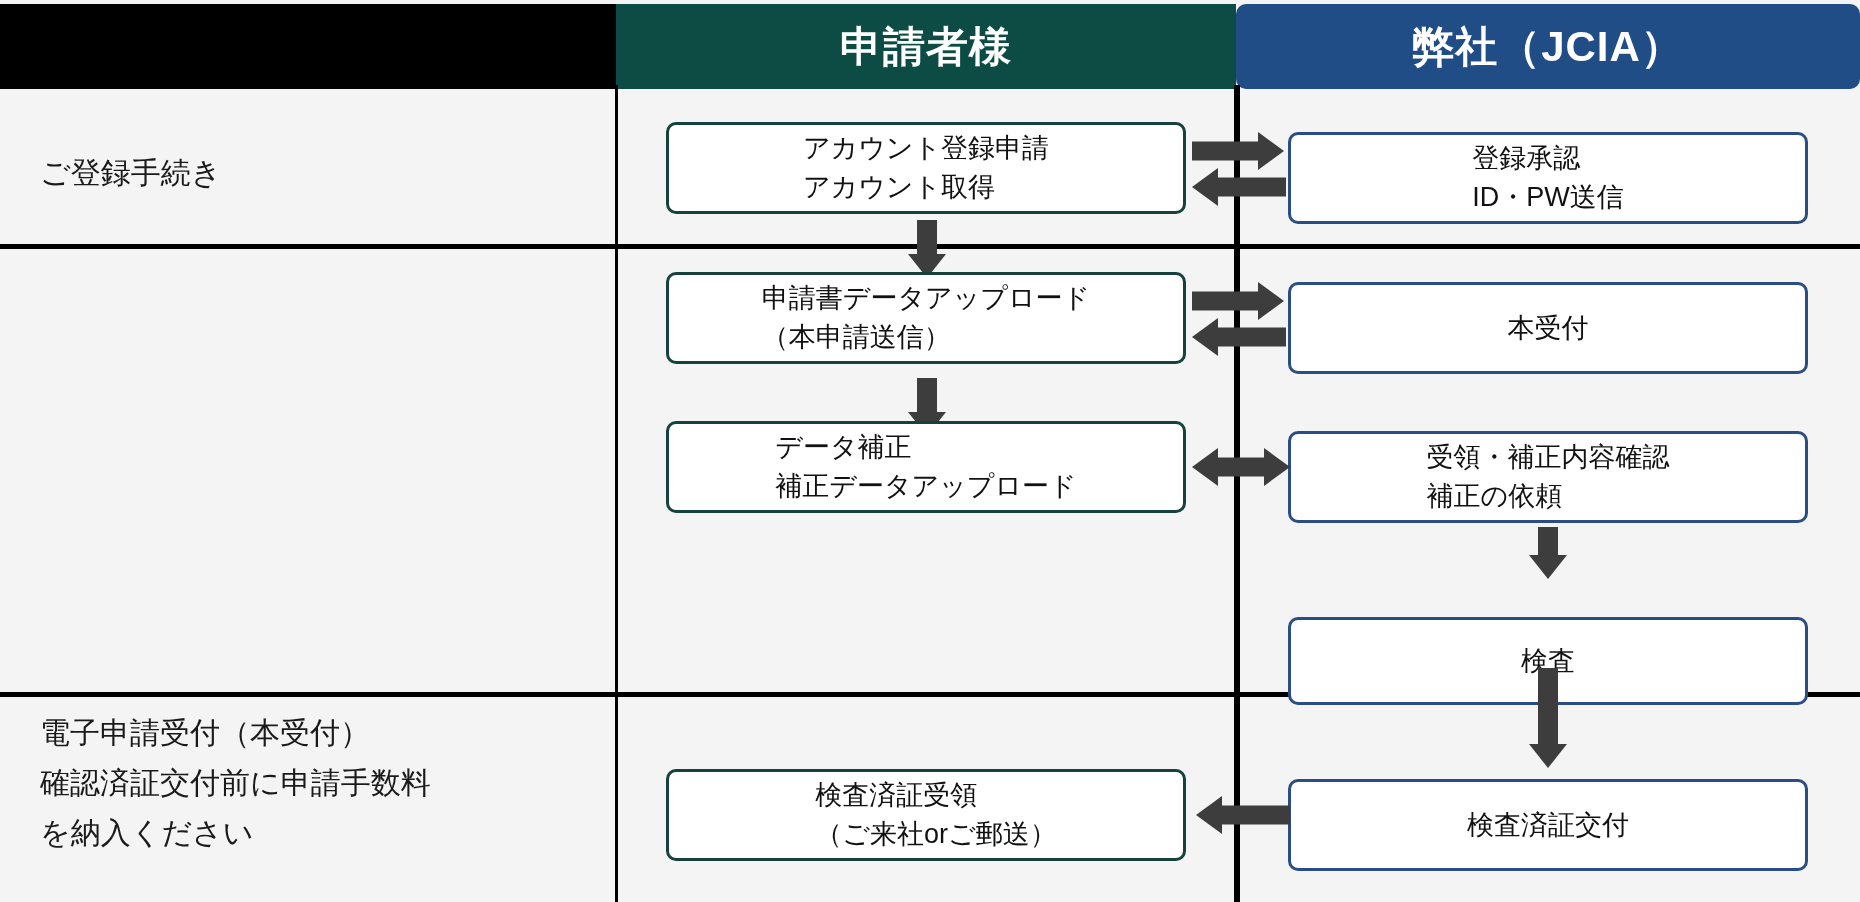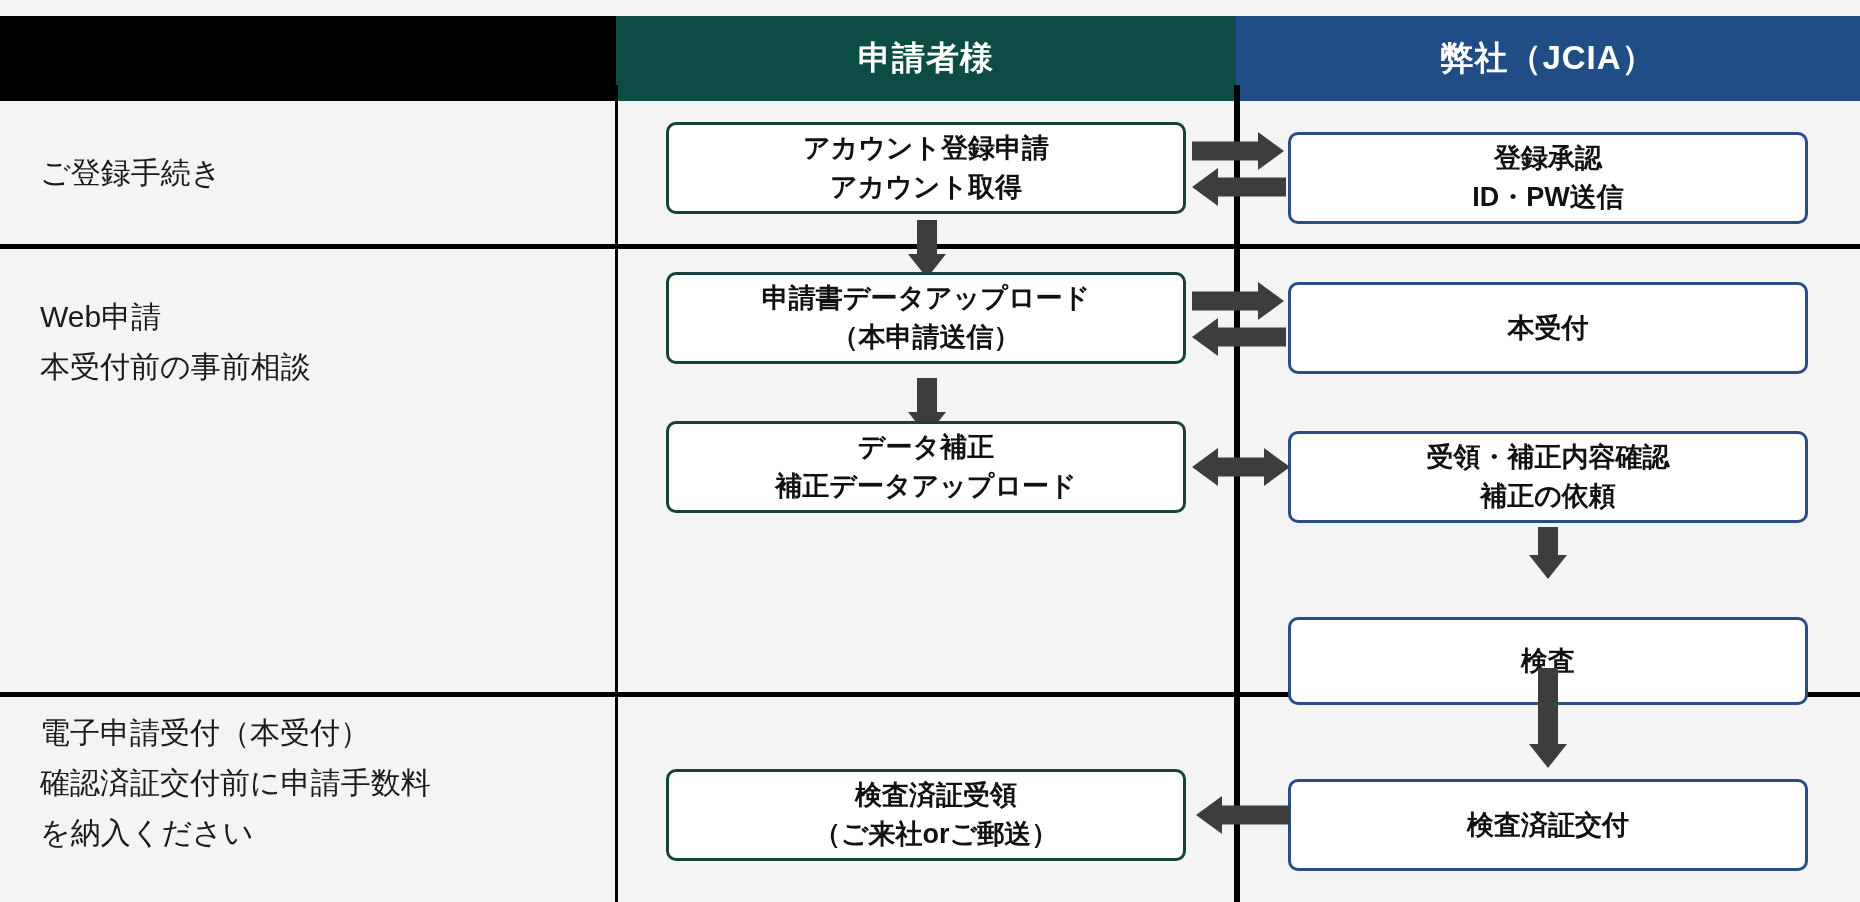--- a/index.html
+++ b/index.html
@@ -21,34 +21,34 @@
   
   .header-band {
     position: absolute;
     top: 0;
     left: 0;
     width: 1860px;
     height: 85px;
   }
   .hdr-cell {
     position: absolute;
-    top: 16px;
+    top: 4px;
     height: 85px;
     display: flex;
     align-items: center;
     justify-content: center;
     color: #ffffff;
-    font-size: 33px;
+    font-size: 42px;
     font-weight: bold;
     letter-spacing: 1px;
     box-sizing: border-box;
   }
   .hdr-blank { left: 0;    width: 616px;  background: #000000; }
   .hdr-green { left: 616px; width: 620px; background: #0c4c44; }
-  .hdr-blue  { left: 1236px; width: 624px; background: #204d86; }
+  .hdr-blue  { left: 1236px; width: 624px; background: #204d86; border-radius: 10px; }
 
   
   .hline {
     position: absolute;
     left: 0;
     width: 1860px;
     background: #000000;
     height: 5px;
   }
   .vline {
@@ -71,26 +71,25 @@
 
   
   .pbox {
     position: absolute;
     box-sizing: border-box;
     background: #ffffff;
     border-radius: 10px;
     display: flex;
     align-items: center;
     justify-content: center;
-    text-align: center;
+    text-align: left;
     font-size: 27px;
     line-height: 39px;
     color: #111111;
     white-space: pre-line;
-    font-weight: bold;
   }
   .pbox-green { border: 3px solid #17413c; }
   .pbox-blue  { border: 3px solid #2a4d86; margin-top: 10px; }
 
   
   .arrow { position: absolute; }
 
   
   .arrow-h .shaft {
     position: absolute;
@@ -145,22 +144,20 @@
   </div>
 
   <div class="hline" style="top:244px;"></div>
   <div class="hline" style="top:692px;"></div>
 
   <div class="vline vline-thin" style="left:615px; top:85px; height:817px;"></div>
   <div class="vline vline-thick" style="left:1234px; top:85px; height:817px;"></div>
 
   <div class="row-label" style="top:148px;">ご登録手続き</div>
 
-  <div class="row-label" style="top:292px;">Web申請
-本受付前の事前相談</div>
 
   <div class="row-label" style="top:708px;">電子申請受付（本受付）
 確認済証交付前に申請手数料
 を納入ください</div>
 
   <div class="pbox pbox-green" style="left:666px; top:122px; width:520px; height:92px;">アカウント登録申請
 アカウント取得</div>
 
   <div class="pbox pbox-blue" style="left:1288px; top:122px; width:520px; height:92px;">登録承認
 ID・PW送信</div>

